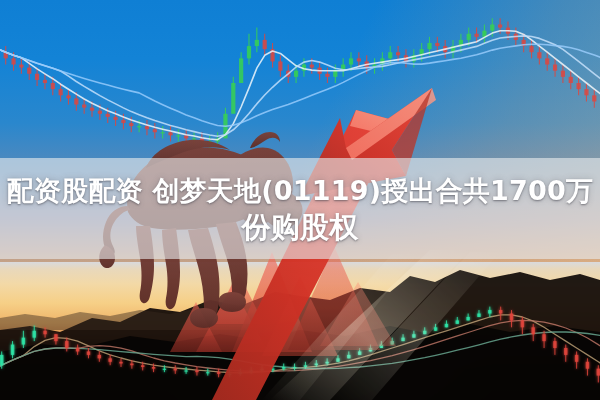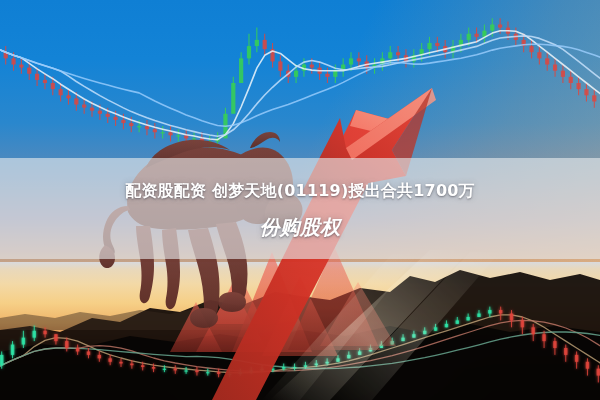--- a/index.html
+++ b/index.html
@@ -93,30 +93,30 @@
     height: 101px;
     display: flex;
     flex-direction: column;
     align-items: center;
     justify-content: center;
     text-align: center;
     pointer-events: none;
   }
   .hl-line {
     color: #ffffff;
-    font-size: 16px;
+    font-size: 27px;
     font-weight: bold;
     line-height: 36px;
     letter-spacing: 0.2px;
     text-shadow:
       0 1px 2px rgba(60,60,70,0.55),
       0 0 6px rgba(80,80,90,0.30);
     white-space: nowrap;
   }
-  #hl2 { font-size: 20px; font-style: italic; }
+  #hl2 { font-size: 29px; }
 </style>
 </head>
 <body>
 
 <div id="stage">
 
   <div class="layer" id="sky"></div>
   <div class="layer" id="sky-right-warm"></div>
 
   <svg class="layer" id="chart-top" viewBox="0 0 600 400" width="600" height="400">

